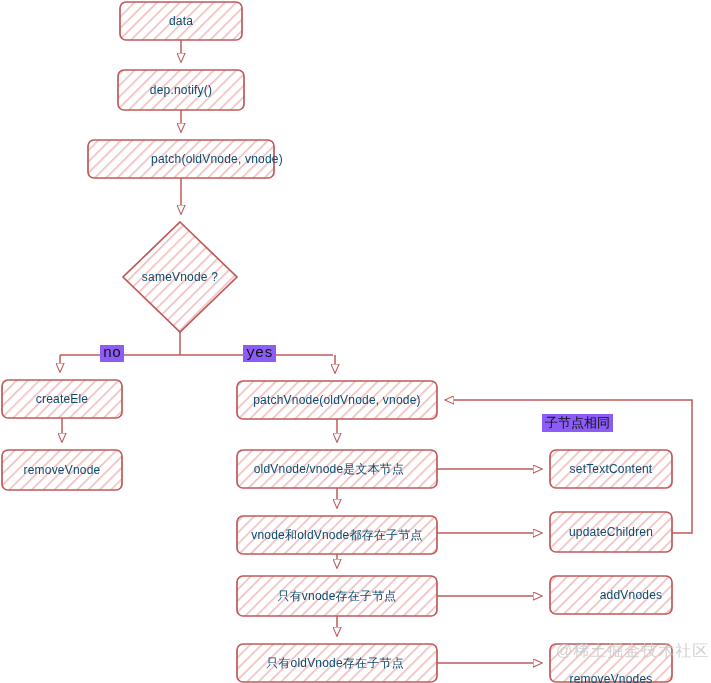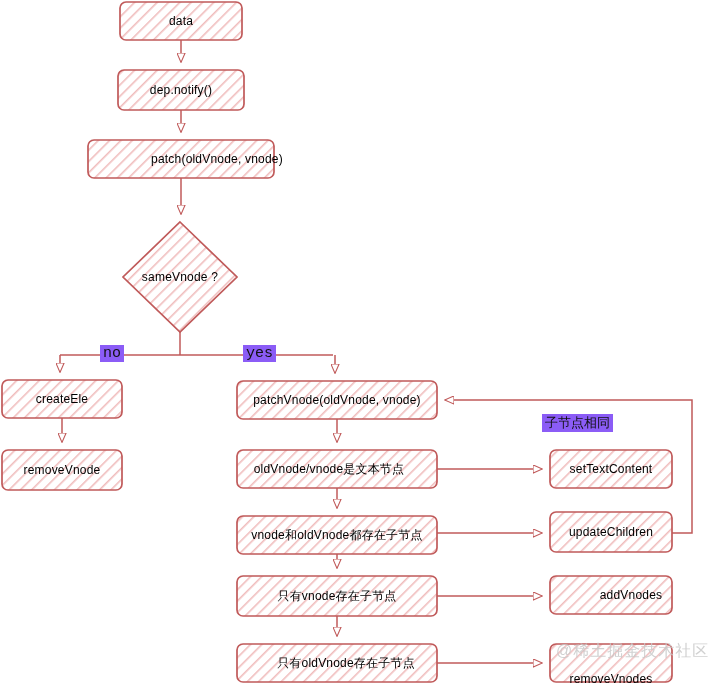--- a/index.html
+++ b/index.html
@@ -19,21 +19,21 @@
     left: 0; top: 0;
     width: 711px;
     height: 683px;
   }
   .node-label {
     position: absolute;
     display: flex;
     align-items: center;
     justify-content: center;
     text-align: center;
-    color: #000000;
+    color: #0c4a6e;
     font-size: 12px;
     font-family: "Liberation Sans", sans-serif;
     white-space: nowrap;
     pointer-events: none;
     letter-spacing: 0.2px;
   }
   .edge-label {
     position: absolute;
     color: #111111;
     font-size: 15px;
@@ -112,21 +112,21 @@
     <div class="node-label" style="left: 120px; top: 2px; width: 122px; height: 38px;">data</div>
     <div class="node-label" style="left: 118px; top: 70px; width: 126px; height: 40px;">dep.notify()</div>
     <div class="node-label" style="left: 88px; top: 140px; width: 186px; height: 38px; padding-left: 36px;">patch(oldVnode, vnode)</div>
     <div class="node-label" style="left: 123px; top: 222px; width: 114px; height: 110px;">sameVnode ?</div>
     <div class="node-label" style="left: 2px; top: 380px; width: 120px; height: 38px;">createEle</div>
     <div class="node-label" style="left: 2px; top: 450px; width: 120px; height: 40px;">removeVnode</div>
     <div class="node-label" style="left: 237px; top: 381px; width: 200px; height: 38px;">patchVnode(oldVnode, vnode)</div>
     <div class="node-label" style="left: 237px; top: 450px; width: 184px; height: 38px;">oldVnode/vnode是文本节点</div>
     <div class="node-label" style="left: 237px; top: 516px; width: 200px; height: 38px;">vnode和oldVnode都存在子节点</div>
     <div class="node-label" style="left: 237px; top: 576px; width: 200px; height: 40px;">只有vnode存在子节点</div>
-    <div class="node-label" style="left: 248px; top: 644px; width: 196px; height: 38px;">只有oldVnode存在子节点</div>
+    <div class="node-label" style="left: 237px; top: 644px; width: 196px; height: 38px;">只有oldVnode存在子节点</div>
     <div class="node-label" style="left: 550px; top: 450px; width: 122px; height: 38px;">setTextContent</div>
     <div class="node-label" style="left: 550px; top: 512px; width: 122px; height: 40px;">updateChildren</div>
     <div class="node-label" style="left: 570px; top: 576px; width: 122px; height: 38px;">addVnodes</div>
     <div class="node-label" style="left: 550px; top: 660px; width: 122px; height: 38px;">removeVnodes</div>
     <div class="edge-label" style="left: 100px; top: 345px;">no</div>
     <div class="edge-label" style="left: 243px; top: 345px;">yes</div>
     <div class="edge-label cn" style="left: 542px; top: 390px; margin-top: 24px;">子节点相同</div>
     <div class="watermark" style="left: 556px; top: 641px; color: rgb(201, 201, 201);">@稀土掘金技术社区</div>
   </div>
 

